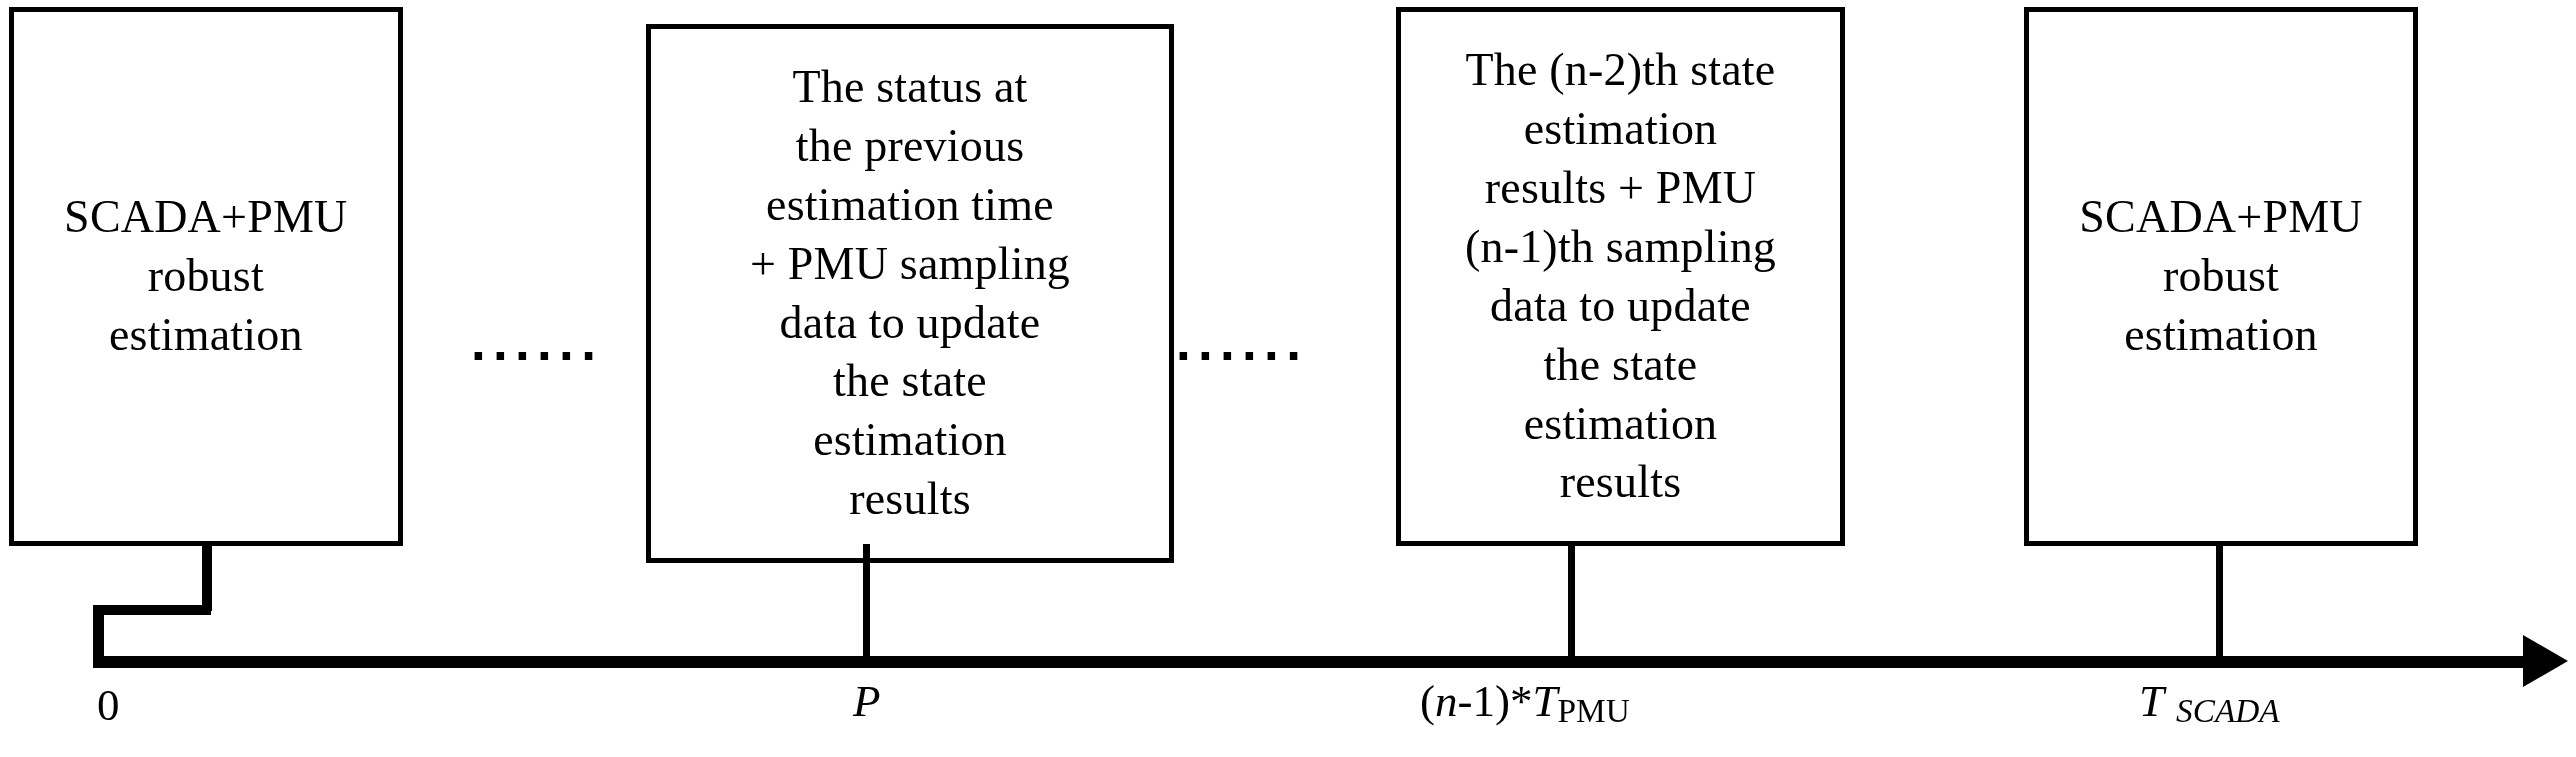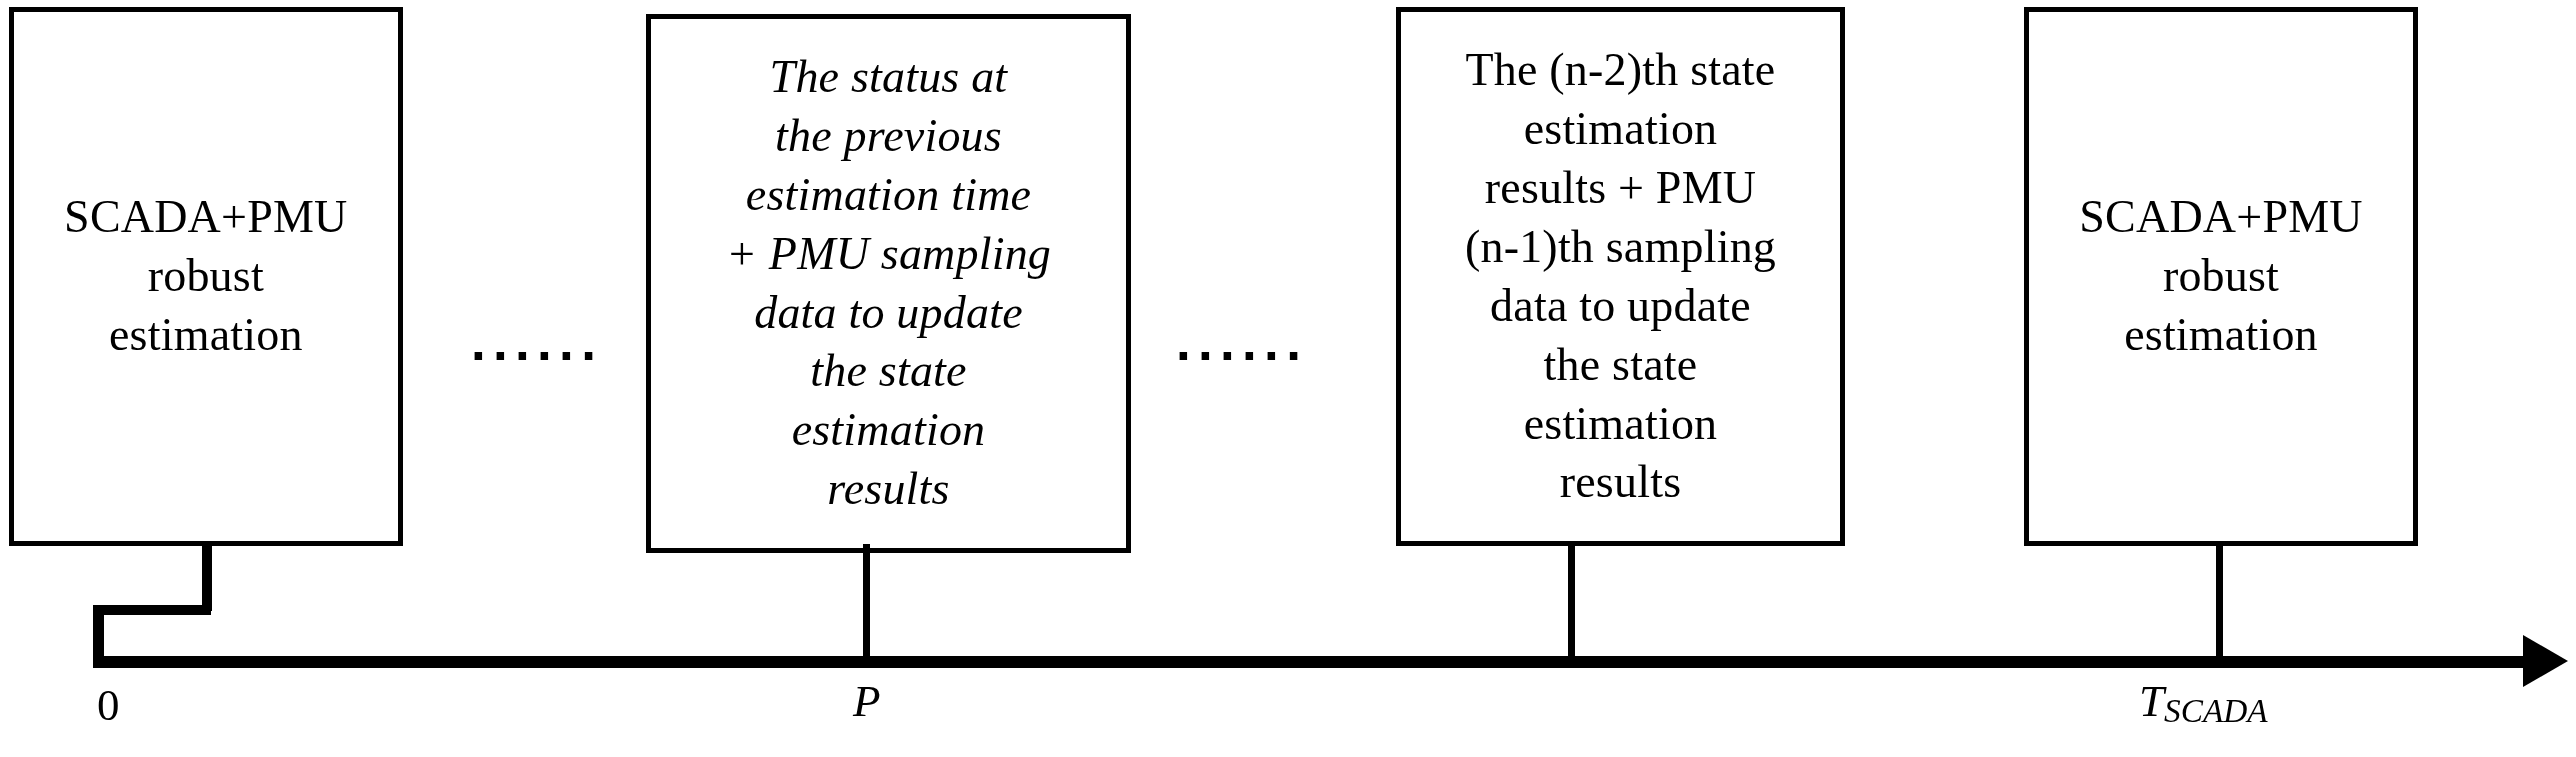--- a/index.html
+++ b/index.html
@@ -30,21 +30,21 @@
     padding: 4.4px 7.3px;
   }
   .proc-box .box-text {
     font-size: 46px;
     line-height: 1.28;
     letter-spacing: 0.2px;
     white-space: pre-line;
   }
 
   #box-1 { left: 8.8px;   top: 7.3px; width: 394px; height: 539px; }
-  #box-2 { left: 646px;  top: 14px; width: 485px; height: 539px; font-style: italic; }
+  #box-2 { left: 646px;  top: 24px; width: 528px; height: 539px; }
   #box-3 { left: 1396px; top: 7.3px; width: 449px; height: 539px; }
   #box-4 { left: 2024px; top: 7.3px; width: 394px; height: 539px; }
 
   
   .ellipsis {
     position: absolute;
     font-family: "Liberation Sans", "DejaVu Sans", sans-serif;
     font-weight: 700;
     font-size: 53px;
     line-height: 1;
@@ -107,20 +107,21 @@
   }
   .tick-label .it { font-style: italic; }
   .tick-label .sub {
     font-size: 0.74em;
     vertical-align: -0.18em;
   }
   .tick-label .sub-it {
     font-size: 0.74em;
     vertical-align: -0.18em;
     font-style: italic;
+    margin-left: 12px;
   }
   #tick-0     { left: 97px;  top: 683px; }
   #tick-p     { left: 853px; top: 679px; }
   #tick-npmu  { left: 1420px; top: 679px; }
   #tick-scada { left: 2139px; top: 679px; }
 </style>
 </head>
 <body>
 
 <div id="canvas">
@@ -169,17 +170,18 @@
   <div class="connector-v" id="conn-3"></div>
   <div class="connector-v" id="conn-4"></div>
 
   <div id="axis-line"></div>
   <div id="axis-arrow"></div>
 
   <div class="tick-label" id="tick-0">0</div>
 
   <div class="tick-label" id="tick-p"><span class="it">P</span></div>
 
+  <div class="tick-label" id="tick-npmu"><span>(</span><span class="it">n</span><span>-1)*</span><span class="it">T</span><span class="sub">PMU</span></div>
 
   <div class="tick-label" id="tick-scada"><span class="it">T</span><span class="sub-it">SCADA</span></div>
 
 </div>
 
 
 </body></html>

